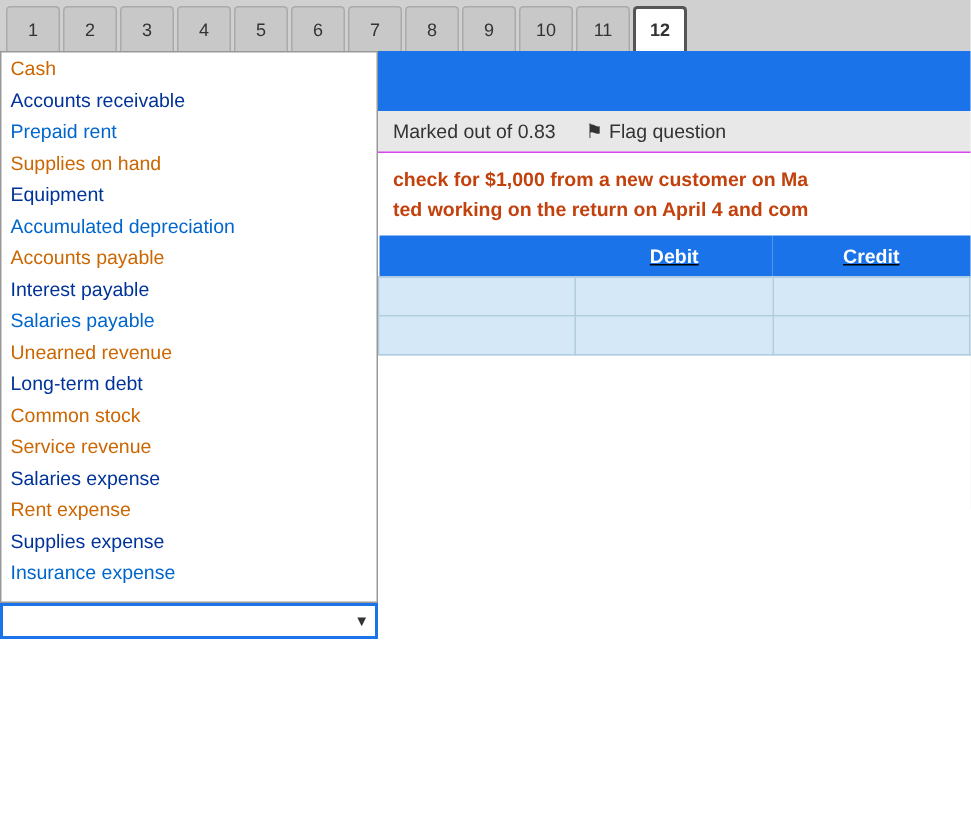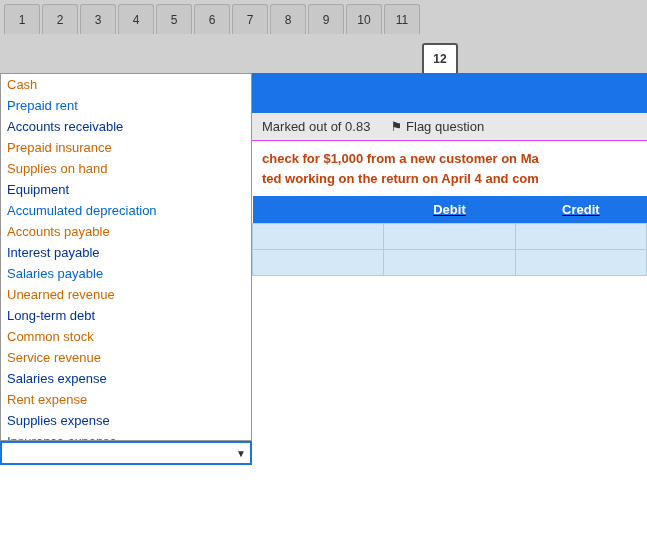--- a/index.html
+++ b/index.html
@@ -42,21 +42,20 @@
       font-size: 12px;
       color: #333;
       border-radius: 3px 3px 0 0;
     }
 
     .tab.active {
       background: white;
       border: 2px solid #555;
       border-bottom: none;
       font-weight: bold;
-      margin-top: 39px;
     }
 
     
     .main-content {
       display: flex;
       height: calc(100% - 34px);
       position: relative;
     }
 
     
@@ -218,23 +217,22 @@
     <div class="tab">10</div>
     <div class="tab">11</div>
     <div class="tab active">12</div>
   </div>
 
   <div class="main-content">
 
     <div class="dropdown-container">
       <div class="dropdown-list">
         <div class="list-item orange">Cash</div>
+        <div class="list-item blue-dark">Accounts receivable</div>
         <div class="list-item blue">Prepaid rent</div>
-        <div class="list-item blue-dark">Accounts receivable</div>
-        <div class="list-item orange">Prepaid insurance</div>
         <div class="list-item orange">Supplies on hand</div>
         <div class="list-item blue-dark">Equipment</div>
         <div class="list-item blue">Accumulated depreciation</div>
         <div class="list-item orange">Accounts payable</div>
         <div class="list-item blue-dark">Interest payable</div>
         <div class="list-item blue">Salaries payable</div>
         <div class="list-item orange">Unearned revenue</div>
         <div class="list-item blue-dark">Long-term debt</div>
         <div class="list-item orange">Common stock</div>
         <div class="list-item orange">Service revenue</div>

